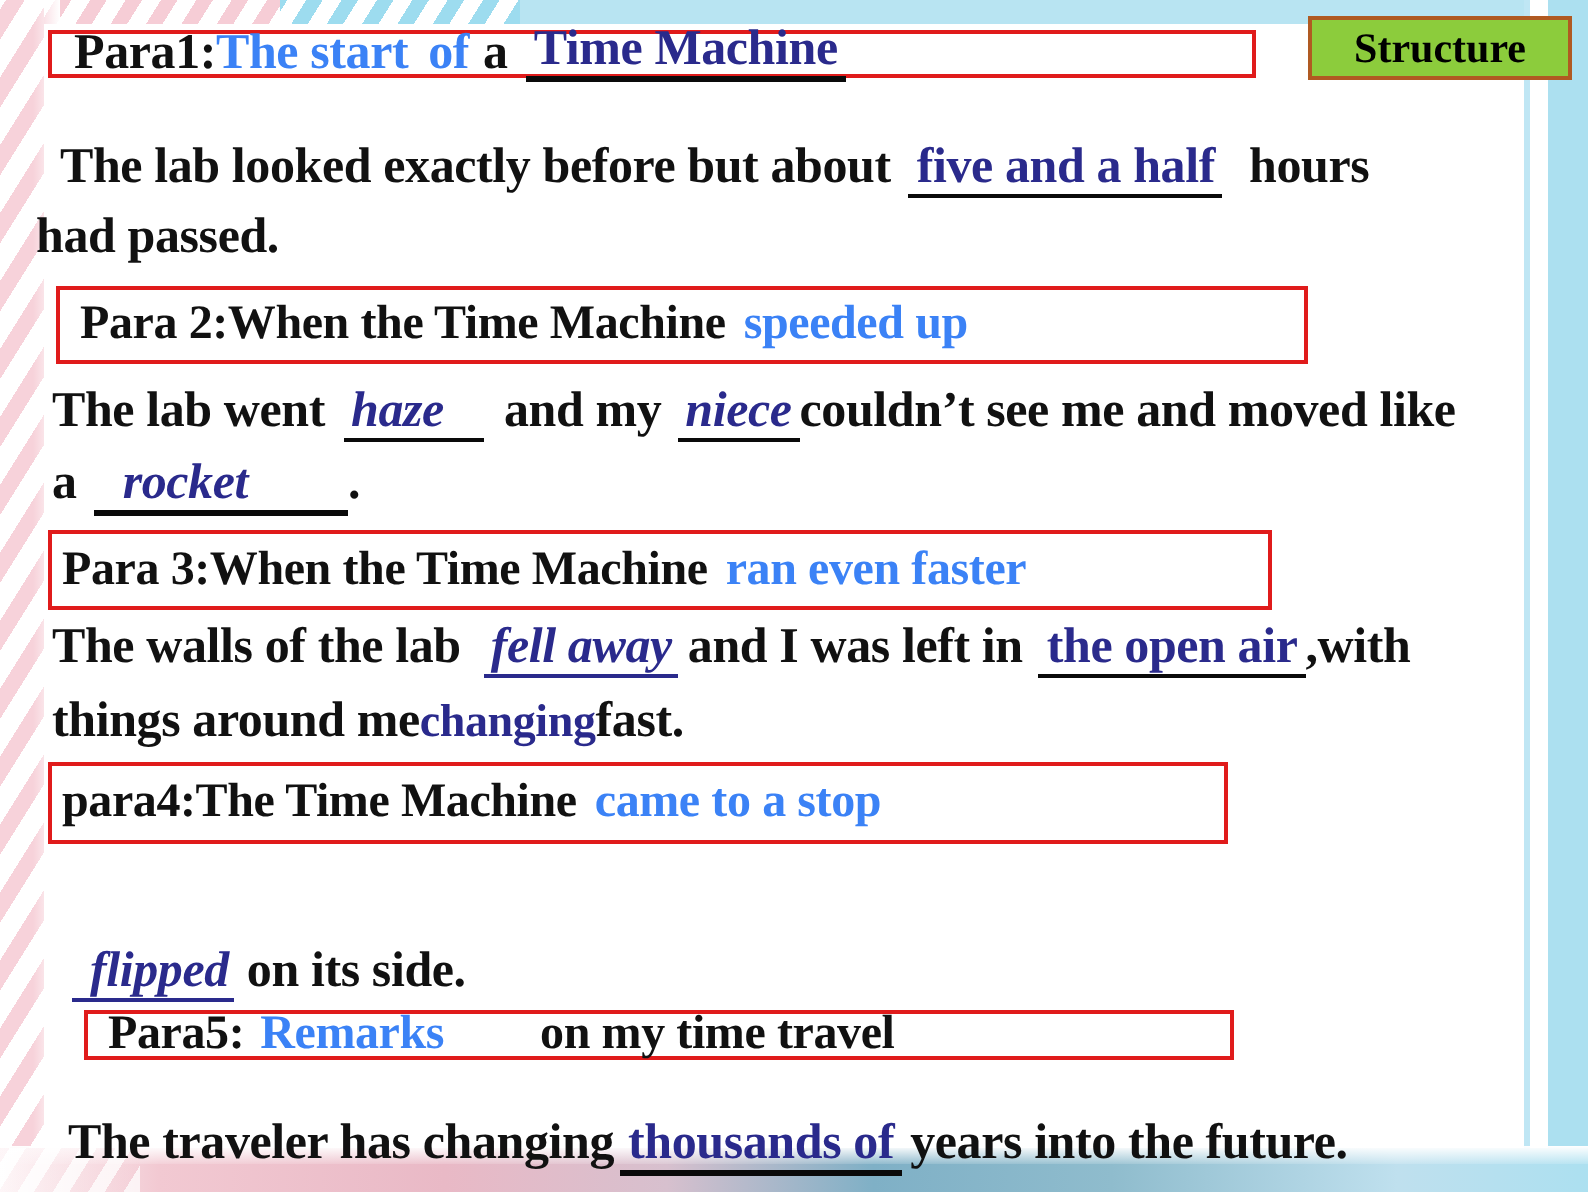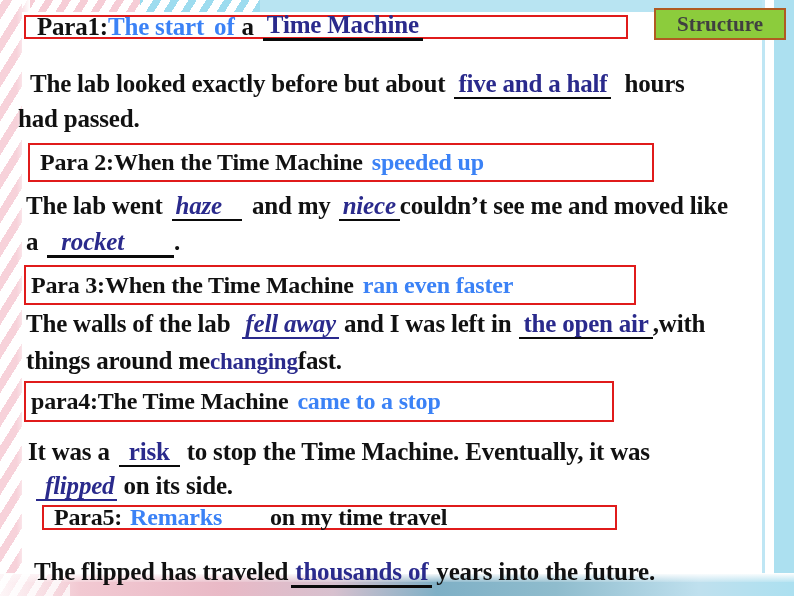--- a/index.html
+++ b/index.html
@@ -173,21 +173,21 @@
     top: 8px;
     left: 654px;
     width: 132px;
     height: 32px;
     background: #8ccc3c;
     border: 2px solid #b05a22;
     box-sizing: border-box;
     display: flex;
     align-items: center;
     justify-content: center;
-    color: #404040;
+    color: #000000;
     font-weight: bold;
     font-size: 21px;
     letter-spacing: 0px;
   }
 </style>
 </head>
 <body>
 
 <div id="slide">
 
@@ -249,31 +249,28 @@
     </div>
     <div class="line" style="left:26px; top:347px; font-size:25px;">
       <span>things around me</span><span class="blue" style="font-size:23px;">changing</span><span>fast.</span>
     </div>
 
     <div class="hbox" style="left:24px; top:381px; width:590px; height:41px; font-size:24px; padding-left:5px;">
       <span>para4:The Time Machine</span>
         <span class="red" style="padding-left:9px;">came to a stop</span>
     </div>
 
-    <div class="line" style="left:28px; top:438px; font-size:25px;">
-      <span>It was a</span><span class="blue ul-black" style="margin-left:9px; border-bottom-width:2px; padding-left:10px; padding-right:10px;">risk</span><span style="padding-left:7px;">to stop the Time Machine. Eventually, it was</span>
-    </div>
     <div class="line" style="left:36px; top:472px; font-size:25px;">
       <span class="blue ital ul-blue" style="padding-left:9px;">flipped</span><span style="padding-left:6px;">on its side.</span>
     </div>
 
     <div class="hbox" style="left:42px; top:505px; width:575px; height:25px; font-size:24px; padding-left:10px;">
       <span>Para5:</span>
         <span class="red" style="padding-left:8px;">Remarks</span>
         <span style="padding-left:8px;margin-left:40px;">on my time travel</span>
     </div>
 
     <div class="line" style="left:34px; top:558px; font-size:25px;">
-      <span>The flipped has traveled</span><span class="blue ul-black" style="margin-left:3px; border-bottom-width:3px;">thousands of</span><span style="padding-left:4px;">years into the future.</span>
+      <span>The traveler has changing</span><span class="blue ul-black" style="margin-left:3px; border-bottom-width:3px;">thousands of</span><span style="padding-left:4px;">years into the future.</span>
     </div>
 
   </div>
 </div>
 
 </body></html>

